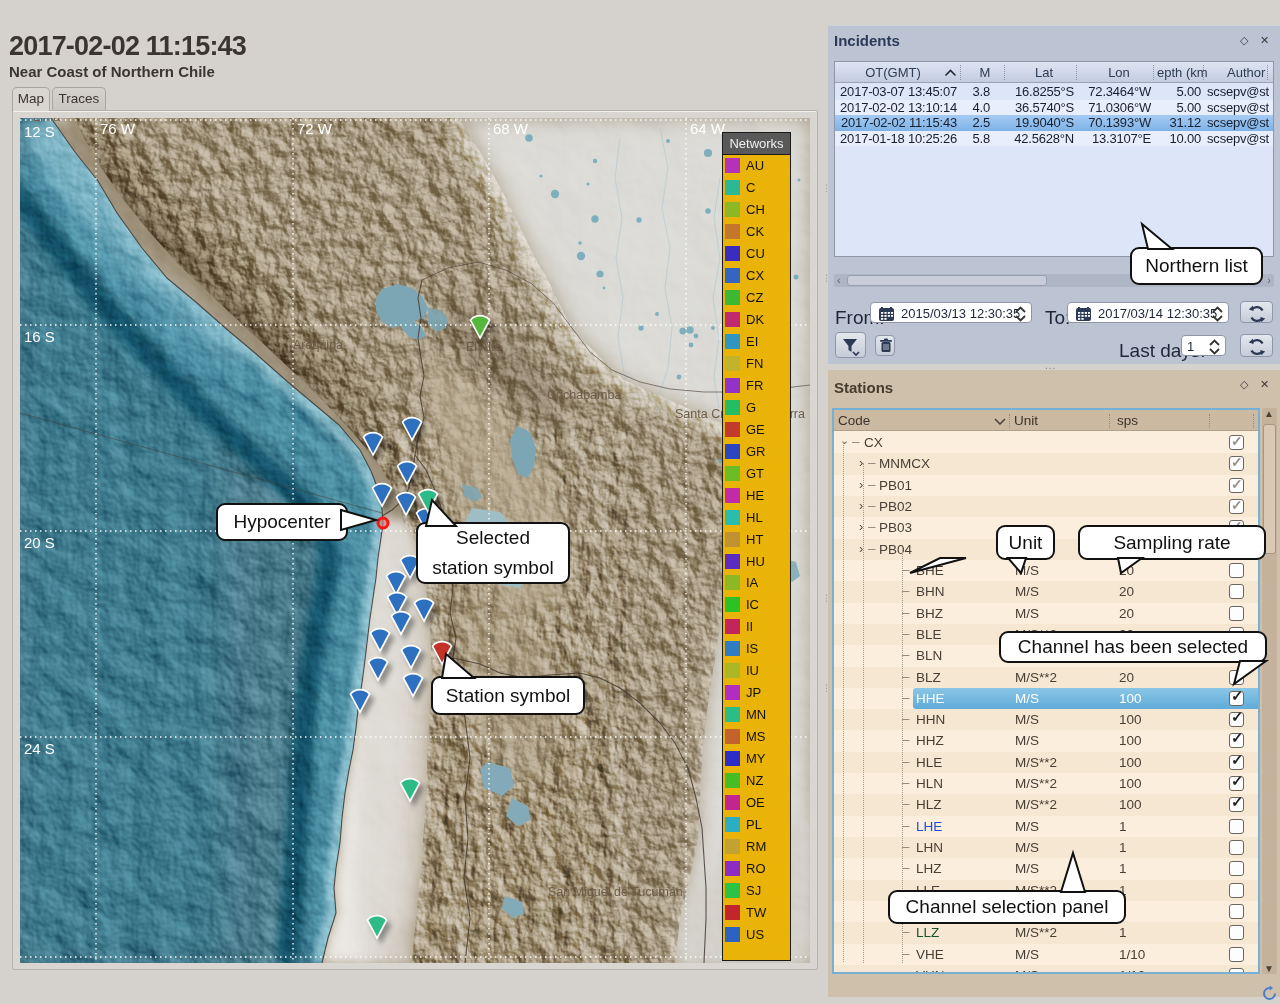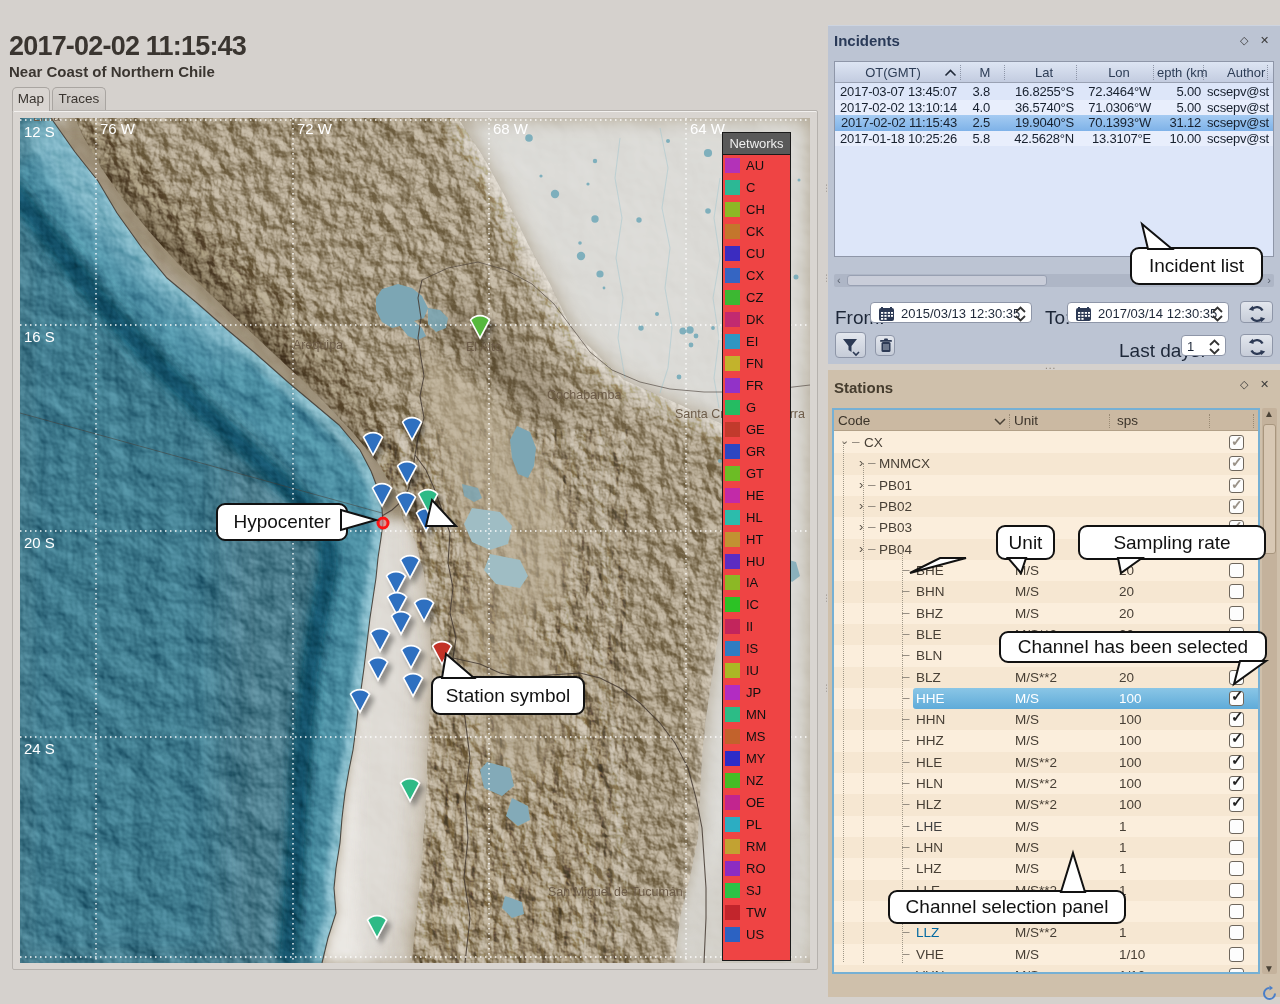--- a/index.html
+++ b/index.html
@@ -13,21 +13,21 @@
 #mag { left:595px; top:31px; font-size:27px; font-weight:bold; color:#3a3530; letter-spacing:-0.8px; }
 #mag .g { color:#a8a49f; }
 #mag .d { margin-left:26px; }
 #region-name { left:9px; top:63px; font-size:15px; font-weight:bold; color:#3a3530; }
 .tab { position:absolute; top:87px; height:24px; border:1px solid #a9a5a1; border-bottom:none; border-radius:5px 5px 0 0; font-size:13.5px; color:#3a3530; text-align:center; padding-top:3px; }
 #tab-map { left:12px; width:38px; background:#d9d5d1; z-index:5; }
 #tab-traces { left:52px; width:54px; background:linear-gradient(#d5d1cd,#c9c5c1); }
 #map-frame { left:12px; top:110px; width:806px; height:860px; background:#d9d5d1; border:1px solid #b5b1ad; border-radius:2px; box-shadow:inset 0 1px 0 #f2f0ee; }
 #map-clip { left:20px; top:118px; width:790px; height:845px; overflow:hidden; background:#2d7589; }
 #mapsvg { display:block; }
-#legend { left:722px; top:132px; width:69px; height:829px; background:#ef4444; border:1px solid #1a1a1a; font-size:13px; color:#111;padding-left:32px; }
+#legend { left:722px; top:132px; width:69px; height:829px; background:#eab308; border:1px solid #1a1a1a; font-size:13px; color:#111;padding-left:32px; }
 #legend .hdr { position:absolute; left:-1px; top:-1px; width:69px; height:23px; background:#595959; color:#efefef; text-align:center; font-size:13px; padding-top:3px; border:1px solid #1a1a1a; }
 #legend .ent { position:absolute; left:2px; width:60px; height:16px; }
 #legend .sq { position:absolute; left:0; top:0; width:15px; height:15px; }
 #legend .lb { position:absolute; left:21px; top:0px; }
 .callout { position:absolute; background:#fff; border:2px solid #111; border-radius:9px; color:#111; font-size:19px; text-align:center; z-index:30; }
 .callout div { position:relative; top:50%; transform:translateY(-50%); line-height:1.6; }
 svg.tail { position:absolute; z-index:31; overflow:visible; }
 svg.tail polygon { fill:#fff; stroke:#111; stroke-width:2; }
 #incidents { left:828px; top:25px; width:452px; height:339px; background:#bcc4d3; border-top:1px solid #cdd4e0; }
 #incidents .ptitle { position:absolute; left:6px; top:6px; font-size:15px; font-weight:bold; color:#2a3a58; }
@@ -482,20 +482,23 @@
       </div>
 <div class="ent" style="top:793.9px">
         <span class="sq" style="background:#2c62c2"></span>
         <span class="lb">US</span>
       </div>
   </div>
 
   <div class="callout" style="left:216px;top:503px;width:132px;height:38px;">
       <div>Hypocenter</div>
     </div>
+  <div class="callout" style="left:416px;top:522px;width:154px;height:62px;">
+      <div>Selected<br>station symbol</div>
+    </div>
   <div class="callout" style="left:431px;top:676px;width:154px;height:39px;">
       <div>Station symbol</div>
     </div>
 
   <div id="incidents" class="abs">
     <div class="ptitle">Incidents</div>
     <span class="picon" style="left:412px">◇</span>
     <span class="picon" style="left:432px">✕</span>
     <div id="inc-table">
 <div id="inc-head">
@@ -645,21 +648,21 @@
             <path d="M14.5,5.5 A6.5,6.5 0 0 0 4,4.2"></path>
             <path d="M3.5,12.5 A6.5,6.5 0 0 0 14,13.8"></path>
           </g>
           <polygon points="4.8,0.8 5.6,6 0.8,4.4" fill="#2d3a55"></polygon>
           <polygon points="13.2,17.2 12.4,12 17.2,13.6" fill="#2d3a55"></polygon>
         </svg>
       </div>
   </div>
 
   <div class="callout" style="left:1130px;top:247px;width:133px;height:38px;">
-      <div>Incident list</div>
+      <div>Northern list</div>
     </div>
 
   <div id="stations" class="abs">
     <div class="ptitle">Stations</div>
     <span class="picon" style="left:412px">◇</span>
     <span class="picon" style="left:432px">✕</span>
     <div id="sta-tree">
 <div id="sta-head">
 <span style="position:absolute;left:4px;top:3px;">Code</span>
 <svg style="position:absolute;left:160px;top:8px" width="12" height="7" viewBox="0 0 12 7">
@@ -800,21 +803,21 @@
 <div class="st-row" style="top:384.44px;background:#f6e7d2">
 <span style="left:68px;top:2px;color:#8a8278">–</span>
 <span style="left:82px;color:#473f35">HLZ</span>
 <span style="left:181px;color:#473f35">M/S**2</span>
 <span style="left:285px;color:#473f35">100</span>
 <span class="cb"></span>
 <span style="left:397px;top:-1px;color:#222;font-size:15px;font-weight:bold">✓</span>
 </div>
 <div class="st-row" style="top:405.76px;background:#fbeedc">
 <span style="left:68px;top:2px;color:#8a8278">–</span>
-<span style="left:82px;color:#404040">LHE</span>
+<span style="left:82px;color:#1d4ed8">LHE</span>
 <span style="left:181px;color:#473f35">M/S</span>
 <span style="left:285px;color:#473f35">1</span>
 <span class="cb"></span>
 </div>
 <div class="st-row" style="top:427.08px;background:#f6e7d2">
 <span style="left:68px;top:2px;color:#8a8278">–</span>
 <span style="left:82px;color:#473f35">LHN</span>
 <span style="left:181px;color:#473f35">M/S</span>
 <span style="left:285px;color:#473f35">1</span>
 <span class="cb"></span>
@@ -835,21 +838,21 @@
 </div>
 <div class="st-row" style="top:491.04px;background:#fbeedc">
 <span style="left:68px;top:2px;color:#8a8278">–</span>
 <span style="left:82px;color:#473f35">LLN</span>
 <span style="left:181px;color:#473f35">M/S**2</span>
 <span style="left:285px;color:#473f35">1</span>
 <span class="cb"></span>
 </div>
 <div class="st-row" style="top:512.36px;background:#f6e7d2">
 <span style="left:68px;top:2px;color:#8a8278">–</span>
-<span style="left:82px;color:#0369a1">LLZ</span>
+<span style="left:82px;color:#14532d">LLZ</span>
 <span style="left:181px;color:#473f35">M/S**2</span>
 <span style="left:285px;color:#473f35">1</span>
 <span class="cb"></span>
 </div>
 <div class="st-row" style="top:533.68px;background:#fbeedc">
 <span style="left:68px;top:2px;color:#8a8278">–</span>
 <span style="left:82px;color:#473f35">VHE</span>
 <span style="left:181px;color:#473f35">M/S</span>
 <span style="left:285px;color:#473f35">1/10</span>
 <span class="cb"></span>

